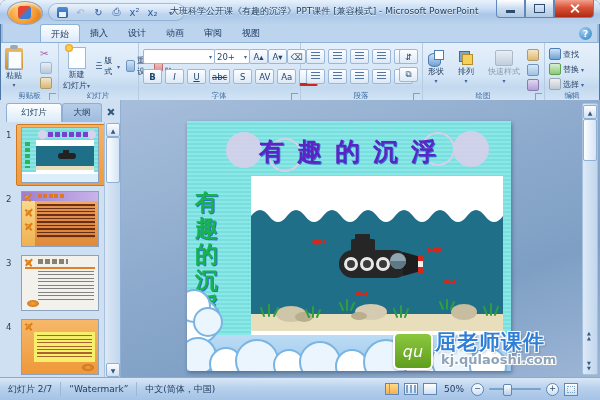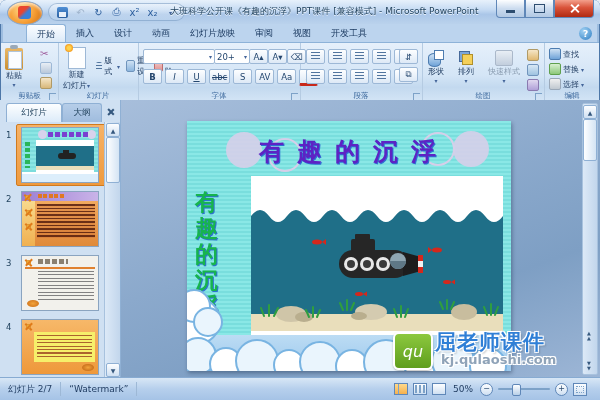--- a/index.html
+++ b/index.html
@@ -31,21 +31,21 @@
   .wbtn.min{border-radius:0 0 0 4px;}
   .wbtn.close{width:38px;border-radius:0 0 4px 0;background:linear-gradient(#f3a08c,#d9533a 45%,#b02a12);}
   .glyph-min{width:9px;height:3px;background:#2d4d70;margin-top:6px;}
   .glyph-max{width:9px;height:7px;border:1.5px solid #2d4d70;}
   .glyph-x{position:relative;width:11px;height:11px;}
   .glyph-x:before,.glyph-x:after{content:"";position:absolute;left:5px;top:0;width:2px;height:11px;background:#fff;}
   .glyph-x:before{transform:rotate(45deg);}
   .glyph-x:after{transform:rotate(-45deg);}
 
   
-  #tabs{position:absolute;top:24px;left:0;right:0;height:19px;display:flex;padding-left:26px;}
+  #tabs{position:absolute;top:24px;left:0;right:0;height:19px;display:flex;padding-left:40px;}
   .tab{padding:3px 10px 0;font-size:9px;color:#17365d;cursor:default;}
   .tab.active{background:linear-gradient(#fbfdff,#e8f1fb 60%,#d8e7f6);border:1px solid #8db2d8;border-bottom:none;
     border-radius:3px 3px 0 0;color:#17365d;}
   #help-btn{position:absolute;right:8px;top:27px;width:13px;height:13px;border-radius:50%;
     background:radial-gradient(circle at 35% 30%,#9fd0f2,#2f7fc4);color:#fff;font-size:9px;font-weight:bold;
     display:flex;align-items:center;justify-content:center;}
 
   
   #ribbon{position:absolute;top:42px;left:1px;right:1px;height:59px;
     background:linear-gradient(#e6f0fb,#d4e5f6 55%,#c3d9ef 75%,#d4e5f6);border:1px solid #8db2d8;border-left:none;border-right:none;}
@@ -170,21 +170,21 @@
   
   #escroll{position:absolute;top:3px;right:2px;width:14px;bottom:3px;background:linear-gradient(90deg,#dce9f7,#c2d6ec);
     border:1px solid #a8c2de;border-radius:2px;}
   .nav2{position:absolute;left:1px;width:10px;height:14px;display:flex;flex-direction:column;align-items:center;justify-content:center;gap:1px;color:#35587e;font-size:5px;line-height:4px;}
 
   
   #status{position:absolute;left:0;right:0;bottom:0;height:22px;
     background:linear-gradient(#d8e7f6,#b6cfec 50%,#a5c3e6);border-top:1px solid #87abd2;display:flex;align-items:center;}
   .stext{padding:0 8px;font-size:9px;color:#1e3a5f;white-space:nowrap;}
   .sdiv{width:1px;height:14px;background:#9db8d6;}
-  #sright{margin-left:auto;display:flex;align-items:center;gap:5px;padding-right:13px;}
+  #sright{margin-left:auto;display:flex;align-items:center;gap:5px;padding-right:22px;}
   .view-ico{width:12px;height:10px;border:1px solid #5f87b8;background:linear-gradient(#fdfeff,#cfe0f2);position:relative;}
   .view-ico.active{background:linear-gradient(#ffd98a,#f5b04d);}
   .view-ico.grid:before{content:"";position:absolute;inset:1px;background:
      repeating-linear-gradient(90deg,#7da2c8 0 2px,transparent 2px 4px);}
   .view-ico.norm:before{content:"";position:absolute;left:3px;top:0;bottom:0;width:1px;background:#7da2c8;}
   .zoombtn{width:11px;height:11px;border-radius:50%;border:1px solid #5f87b8;background:linear-gradient(#fdfeff,#cfe0f2);
     display:flex;align-items:center;justify-content:center;font-size:8px;color:#2d4d70;line-height:0;}
   #ztrack{position:relative;width:52px;height:2px;background:#7da2c8;border-radius:1px;}
   #zthumb{position:absolute;left:14px;top:-4px;width:7px;height:10px;background:linear-gradient(#fdfeff,#b9d0e8);
     border:1px solid #5f87b8;border-radius:2px;}
@@ -223,24 +223,22 @@
           <span class="glyph-x"></span>
         </div>
     </div>
   </div>
 
   <div id="tabs">
     <div class="tab active">开始</div>
     <div class="tab">插入</div>
     <div class="tab">设计</div>
     <div class="tab">动画</div>
-    <div class="tab">幻灯片放映</div>
     <div class="tab">审阅</div>
     <div class="tab">视图</div>
-    <div class="tab">开发工具</div>
   </div>
   <div id="help-btn">?</div>
 
   <div id="ribbon">
 
     <div class="group" style="left:0;width:57px;">
       <div class="bigbtn" style="position:absolute;left:4px;top:5px;">
         <span class="clipboard-icon"></span>
         <span>粘贴</span>
           <span class="arrow">▾</span>
@@ -582,20 +580,21 @@
           <span>▼</span>
         </div>
     </div>
   </div>
 
   <div id="status">
     <span class="stext">幻灯片 2/7</span>
     <span class="sdiv"></span>
     <span class="stext">“Watermark”</span>
     <span class="sdiv"></span>
+    <span class="stext">中文(简体，中国)</span>
     <div id="sright">
       <span class="view-ico norm active"></span>
       <span class="view-ico grid"></span>
       <span class="view-ico"></span>
       <span class="stext" style="padding:0 2px;">50%</span>
       <span class="zoombtn">−</span>
       <span id="ztrack">
           <span id="zthumb"></span>
         </span>
       <span class="zoombtn">+</span>

